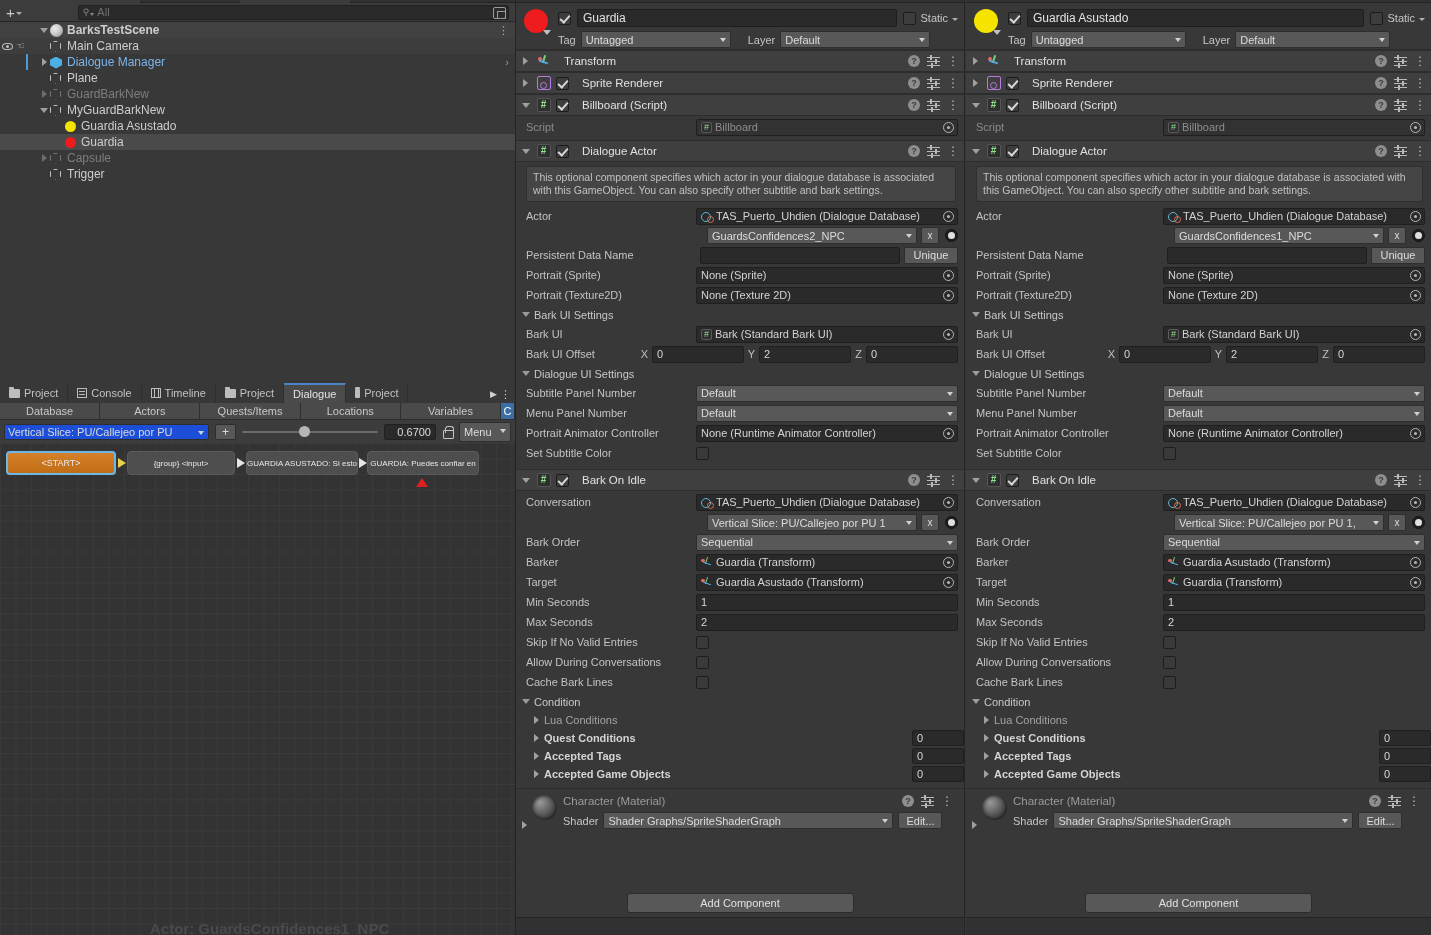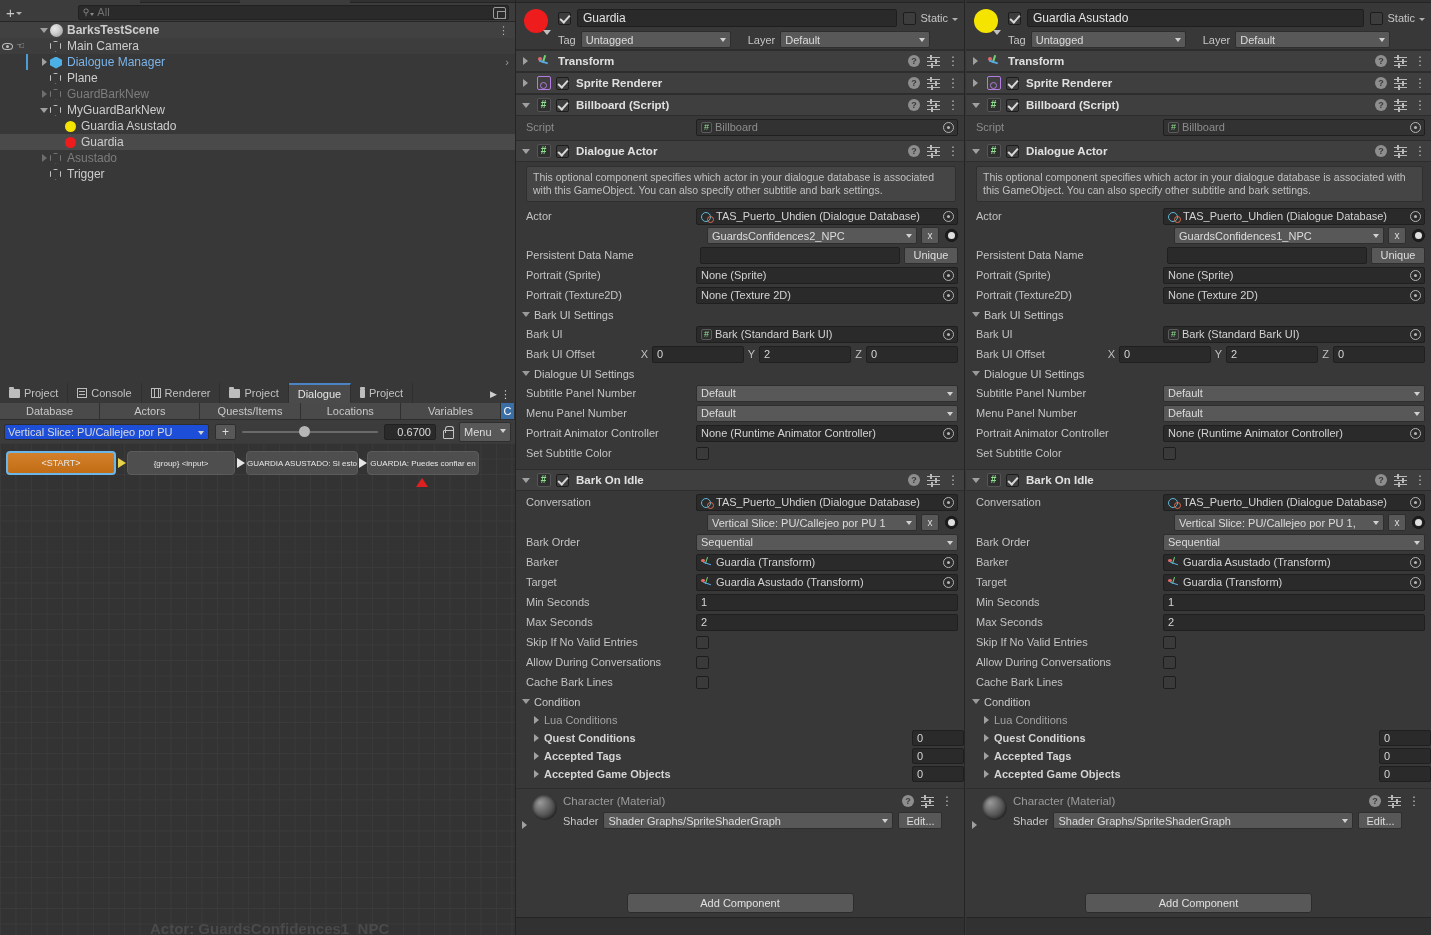--- a/index.html
+++ b/index.html
@@ -162,21 +162,21 @@
   .fld-lbl { font-size:11px; color:#c6c6c6; }
   .dd {
     height:17px; background:#585858;border:1px solid #2e2e2e;border-radius:2px;
     display:flex;align-items:center;padding:0 4px;font-size:11px;color:#dcdcdc;position:relative;white-space:nowrap;overflow:hidden;
   }
   .dd .dd-caret { top:6px; }
 
   
   .comp-head { height:22px; display:flex; align-items:center; gap:5px; padding:0 6px 0 4px; background:#3f3f3f;
                border-top:1px solid #2d2d2d; border-bottom:1px solid #2d2d2d; position:relative;}
-  .comp-head .title { font-size:11.5px; font-weight:bold; color:#e0e0e0; margin-left:2px;}
+  .comp-head .title { font-size:11.5px; font-weight:normal; color:#e0e0e0; margin-left:8px;}
   .foldcell { width:11px; display:flex; align-items:center; justify-content:center; flex:0 0 11px;}
   .cicon-box { width:15px;height:15px;flex:0 0 15px; display:flex;align-items:center;justify-content:center;}
   .script-icon { width:14px;height:14px;background:#2f2f2f;border:1px solid #555;border-radius:2px;display:flex;align-items:center;justify-content:center;color:#8fe08f;font-size:10px;font-weight:bold;line-height:10px;}
   .sprite-icon { width:14px;height:14px;border:1.3px solid #b47be0;border-radius:2px;position:relative;}
   .sprite-icon::after{content:"";position:absolute;left:2px;top:5px;width:5px;height:5px;border:1.2px solid #b47be0;border-radius:50%;}
   .axis-icon { width:14px;height:14px;position:relative;}
   .axis-icon::before{content:"";position:absolute;left:6px;top:1px;width:1.6px;height:8px;background:#6fd46f;transform:rotate(18deg);}
   .axis-icon::after{content:"";position:absolute;left:2px;top:7px;width:9px;height:1.6px;background:#5aa8e8;transform:rotate(18deg);}
   .axis-dot{position:absolute;left:1px;top:3px;width:4px;height:4px;background:#e06a6a;border-radius:50%;}
   .mat-icon { width:25px;height:25px;border-radius:50%;background:
@@ -346,21 +346,21 @@
       </div>
 
       <div class="hrow">
         <div style="width:38px"></div>
         <div class="foldout">
             <div class="tri-right dim"></div>
           </div>
         <div class="go-icon">
             <div class="cube-wire dim"></div>
           </div>
-        <div class="hlabel dim">Asustado</div>
+        <div class="hlabel dim">Capsule</div>
       </div>
 
       <div class="hrow">
         <div style="width:50px"></div>
         <div class="go-icon">
             <div class="cube-wire"></div>
           </div>
         <div class="hlabel">Trigger</div>
       </div>
     </div>
@@ -371,21 +371,21 @@
         <div class="dtab">
           <span class="ficon"></span>
           <span>Project</span>
         </div>
         <div class="dtab">
           <span class="cicon"></span>
           <span>Console</span>
         </div>
         <div class="dtab">
           <span class="ticon"></span>
-          <span>Renderer</span>
+          <span>Timeline</span>
         </div>
         <div class="dtab">
           <span class="ficon"></span>
           <span>Project</span>
         </div>
         <div class="dtab active">
           <span>Dialogue</span>
         </div>
         <div class="dtab" style="width:62px;overflow:hidden">
           <span class="ficon"></span>

